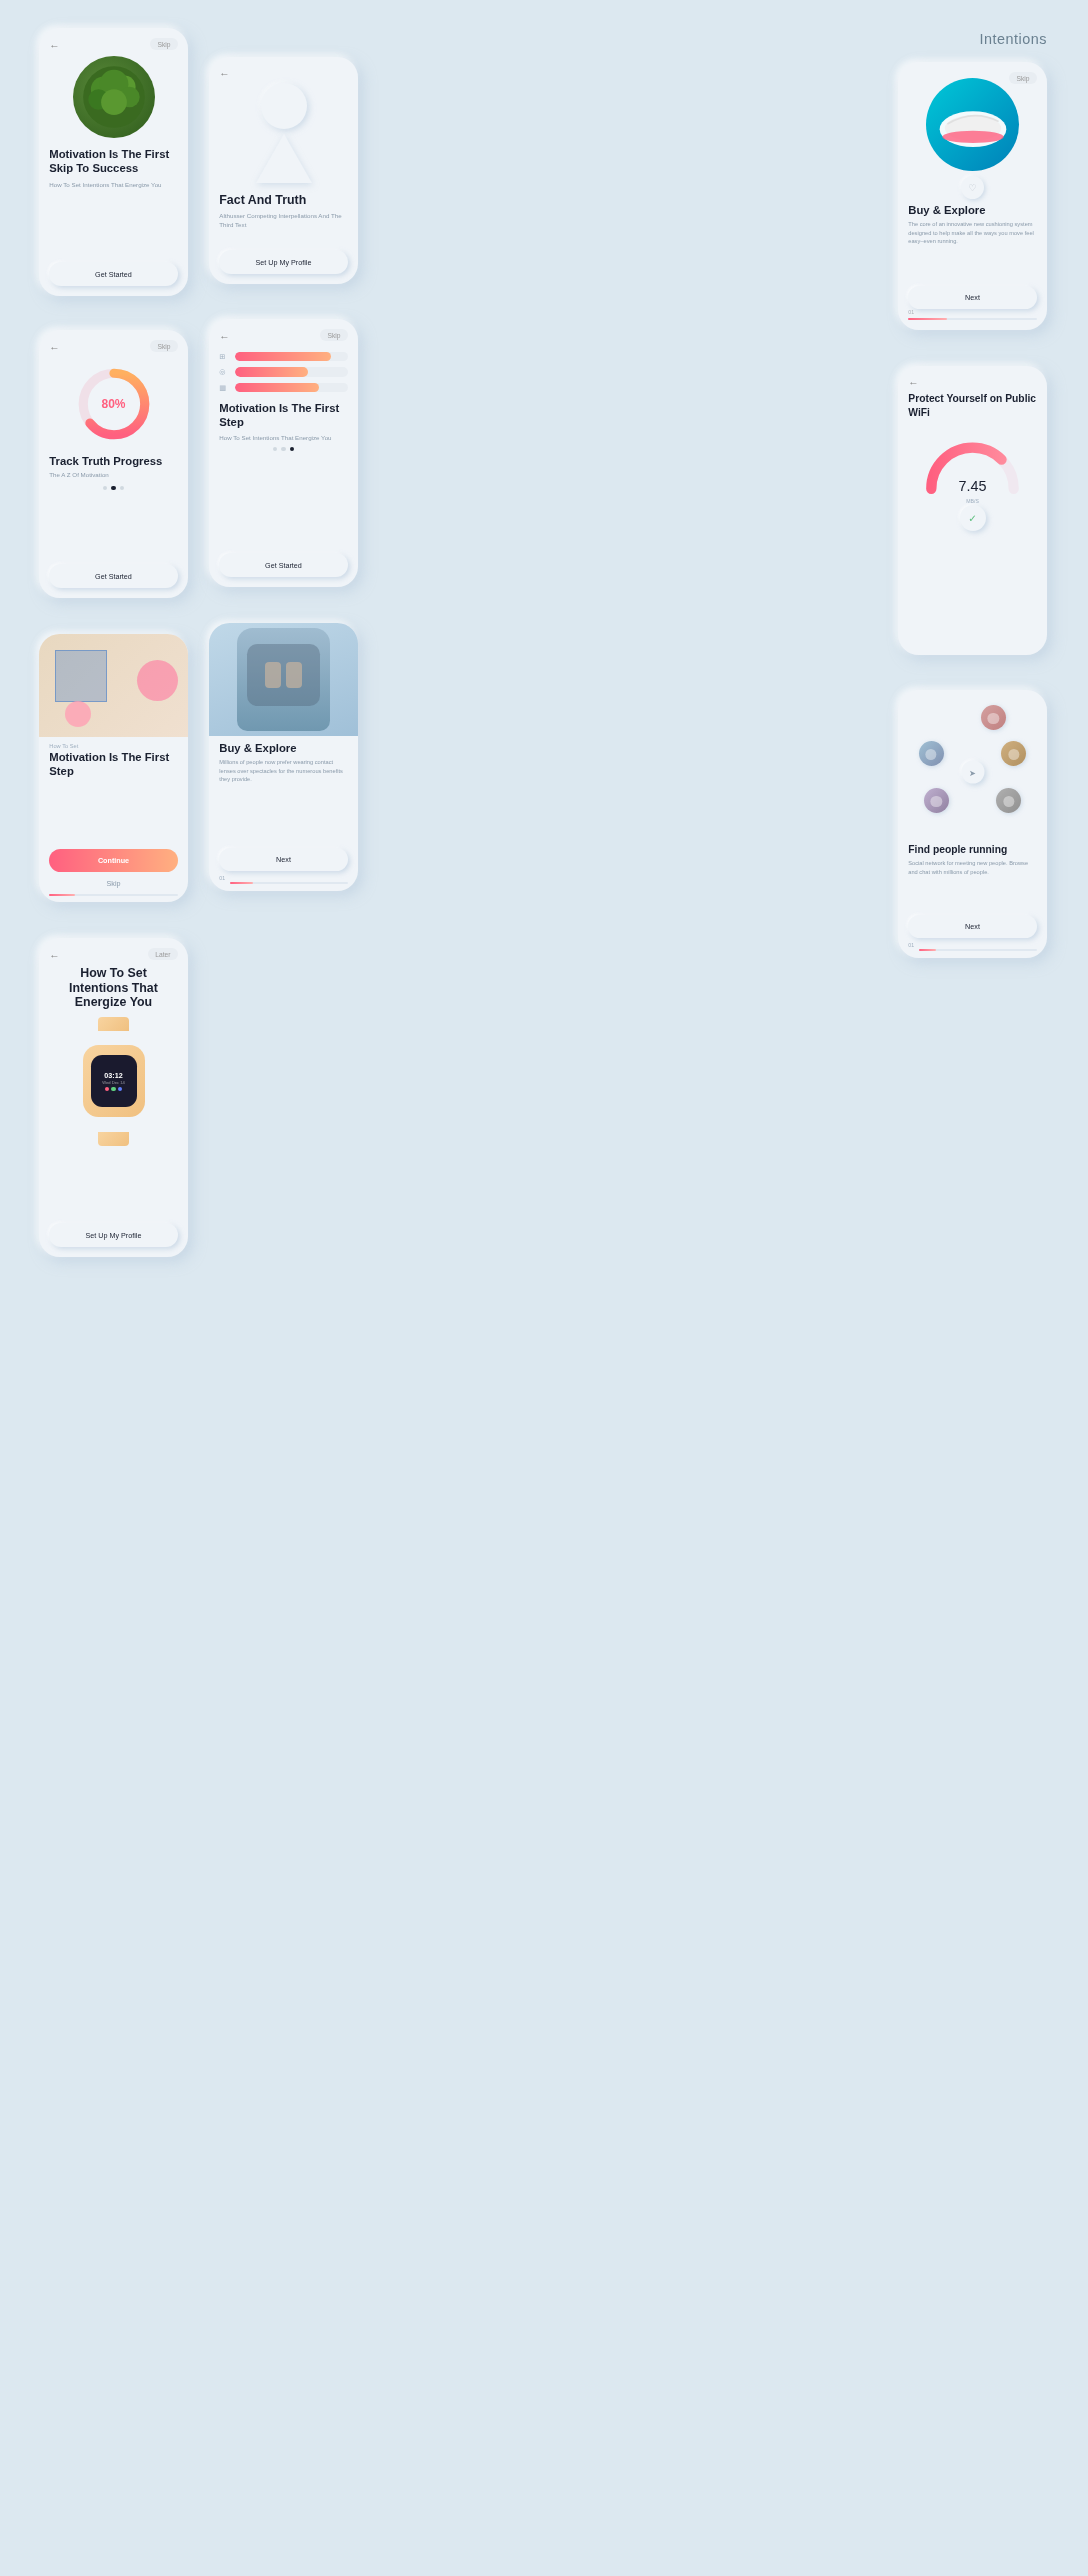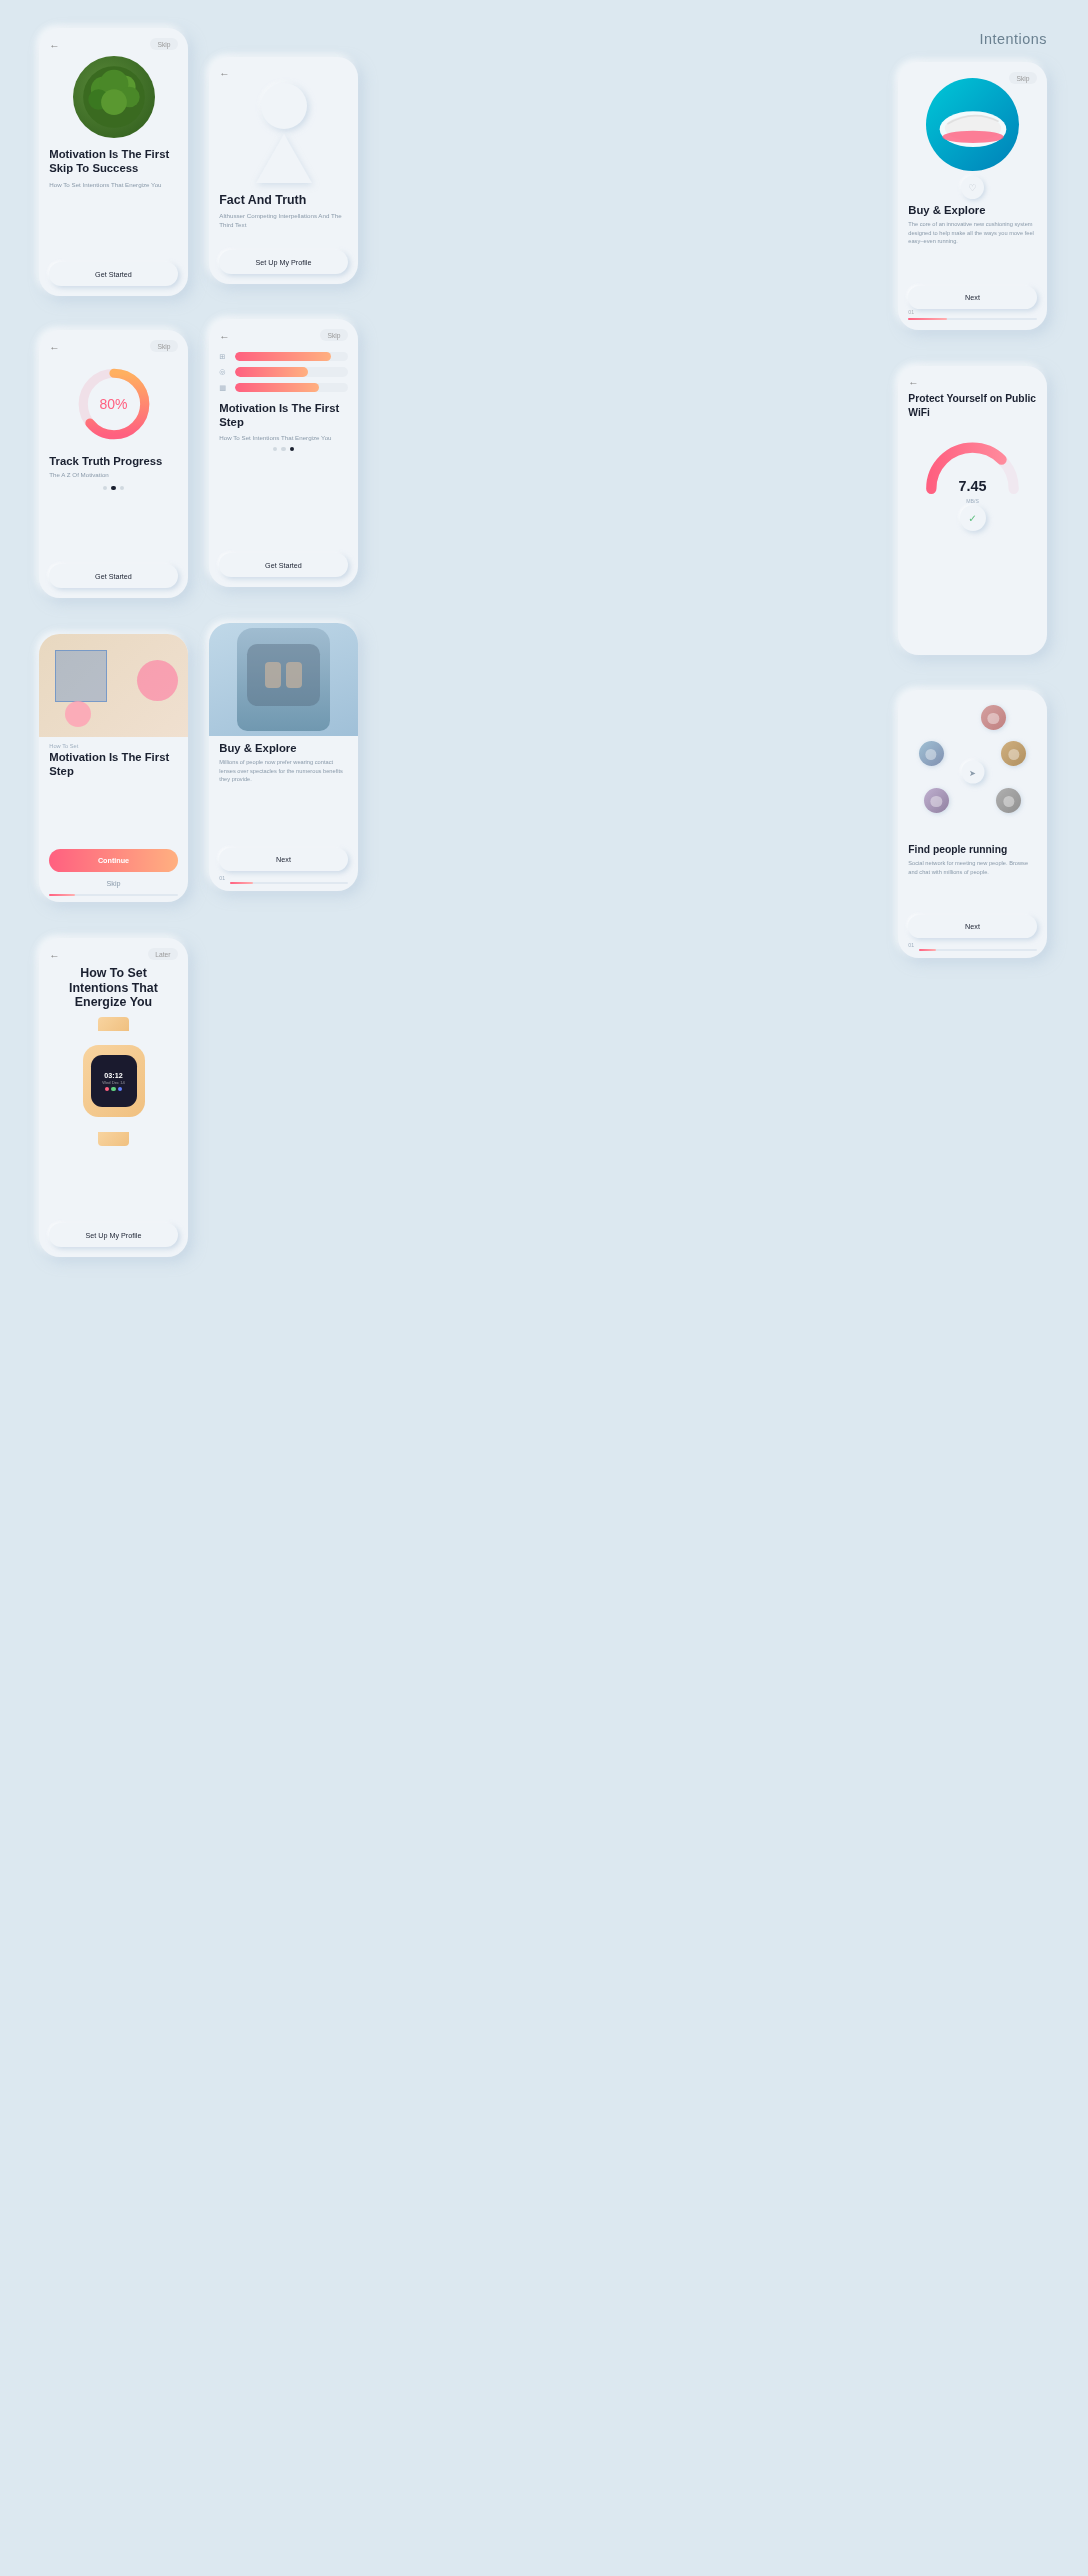--- a/index.html
+++ b/index.html
@@ -165,21 +165,21 @@
       font-size: 6.7px; color: #999; background: #e8edf2;
       border-radius: 10.3px; padding: 2.6px 7.2px; cursor: pointer;
     }
     .donut-container {
       width: 82px; height: 82px; margin: 10.3px auto;
       position: relative;
     }
     .donut-svg { width: 82px; height: 82px; }
     .donut-label {
       position: absolute; top: 50%; left: 50%; transform: translate(-50%,-50%);
-      font-size: 14px; font-weight: 400; color: #ff6080;
+      font-size: 12px; font-weight: 700; color: #ff6080;
     }
     #card4 .card-body { padding: 0 10.3px 5.2px; }
     #card4 h2 { font-size: 11.3px; font-weight: 700; color: #1a2030; margin-bottom: 4.1px; }
     #card4 p { font-size: 6.2px; color: #8a9aaa; margin-bottom: 8.2px; }
     .dots-row { display: flex; gap: 4.1px; justify-content: center; margin-bottom: 8.2px; }
     .dot { width: 4.1px; height: 4.1px; border-radius: 50%; background: #d0d8e0; }
     .dot.active { background: #1a2030; }
     #card4 .get-started {
       display: block; width: calc(100% - 20.6px); margin: 0 10.3px;
       background: #f0f4f8; border: none; border-radius: 15.5px; padding: 7.2px;
@@ -234,21 +234,21 @@
     #card6 .back-btn { font-size: 10.3px; color: #888; }
     #card6 .card-body { padding: 5.2px 10.3px; }
     #card6 h2 { font-size: 10.3px; font-weight: 700; color: #1a2030; line-height: 1.3; margin-bottom: 8.2px; }
     .gauge-container {
       width: 103px; height: 67px; margin: 0 auto 5.2px;
       position: relative;
     }
     .gauge-svg { width: 103px; height: 67px; }
     .gauge-value {
       position: absolute; bottom: 0; left: 50%; transform: translateX(-50%);
-      font-size: 14.4px; font-weight: 700; color: #1a2030;
+      font-size: 14.4px; font-weight: 400; color: #1a2030;
     }
     .gauge-unit {
       position: absolute; bottom: -9.3px; left: 50%; transform: translateX(-50%);
       font-size: 5.2px; color: #a0b0c0;
     }
     .check-circle {
       width: 26px; height: 26px;
       background: #f0f4f8; border-radius: 50%;
       box-shadow: 2.1px 2.1px 5.2px rgba(180,200,220,0.6), -1px -1px 3.1px rgba(255,255,255,0.9);
       display: flex; align-items: center; justify-content: center;

